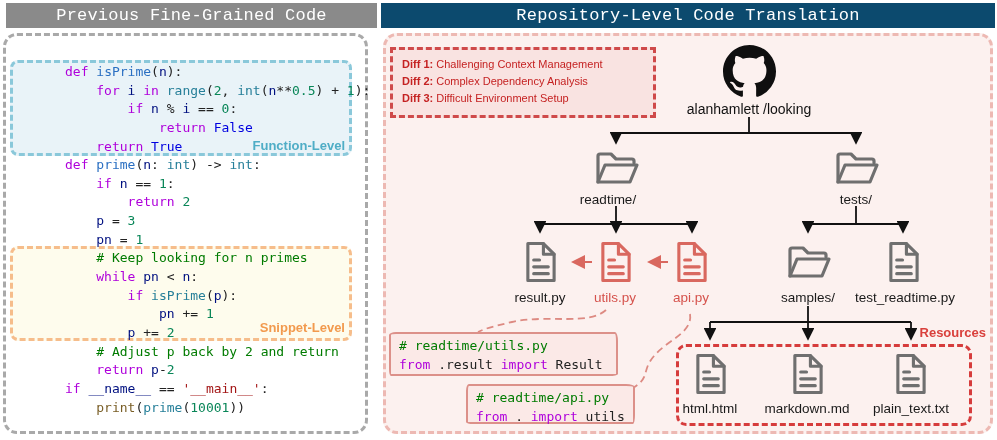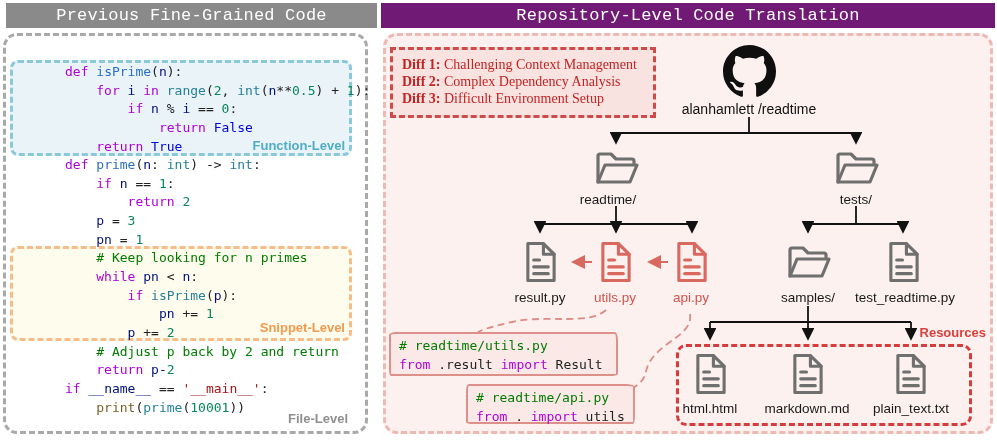--- a/index.html
+++ b/index.html
@@ -4,21 +4,21 @@
 <style>
   html,body{margin:0;padding:0;background:#fff;}
   .stage{position:relative;width:997px;height:440px;background:#fff;
          font-family:"Liberation Sans",sans-serif;overflow:hidden;}
   .stage *{box-sizing:border-box;}
 
   
   .hdr{position:absolute;top:3px;height:25px;color:#fff;font-size:17px;
        line-height:25px;text-align:center;letter-spacing:.2px;font-family:Liberation Mono, monospace;}
   .hdr-left{left:6px;width:371px;background:#8a8a8a;}
-  .hdr-right{left:381px;width:614px;background:#701a75;}
+  .hdr-right{left:381px;width:614px;background:#0c4a6e;}
 
   
   .panel{position:absolute;top:33px;height:401px;border-radius:14px;}
   .panel-left{left:3px;width:365px;border:3px dashed #a9a9a9;background:#fff;}
   .panel-right{left:383px;width:610px;border:3px dashed #edb9b3;background:#fcf1ef;}
 
   
   .fn-box{position:absolute;left:10px;top:60px;width:342px;height:96px;
           background:#e9f3f8;border:3px dashed #8ac8da;border-radius:8px;}
   .sn-box{position:absolute;left:10px;top:246px;width:342px;height:95px;
@@ -31,21 +31,21 @@
   .tk-str{color:#a31515;} .tk-pl{color:#222;} .tk-bi{color:#795e26;}
   .tk-bool{color:#0000e0;}
   .lvl-label{position:absolute;font-weight:bold;font-size:13px;width:145px;text-align:right;}
   .fn-label{left:200px;top:138px;color:#4fadc6;}
   .sn-label{left:200px;top:320px;color:#f29a4e;}
   .file-label{left:203px;top:411px;color:#8f8f8f;}
 
   
   .diff-box{position:absolute;left:390px;top:47px;width:266px;height:71px;
             background:#f9e3e1;border:3px dashed #cf4a4a;padding:6px 9px 0 9px;}
-  .diff-line{font-size:14px;line-height:17px;color:#c52222;white-space:nowrap;font-family:Liberation Serif, serif;}
+  .diff-line{font-size:11px;line-height:17px;color:#c52222;white-space:nowrap;}
   .diff-prefix{font-weight:bold;}
 
   
   .repo-label{position:absolute;left:649px;top:101px;width:200px;text-align:center;
               font-size:14px;color:#111;}
   .t-label{position:absolute;font-size:13.5px;color:#1a1a1a;text-align:center;white-space:nowrap;}
   .red-label{color:#d5524c;font-weight:normal;}
 
   
   .res-box{position:absolute;left:676px;top:344px;width:296px;height:82px;
@@ -86,35 +86,34 @@
     </defs>
   </svg>
 
   <div class="hdr hdr-left">Previous Fine-Grained Code Translation</div>
   <div class="panel panel-left"></div>
   <div class="fn-box"></div>
   <div class="sn-box"></div>
   <div class="code-block"><div class="code-line"><span class="tk-kw">def</span><span class="tk-pl"> </span><span class="tk-fn">isPrime</span><span class="tk-pl">(</span><span class="tk-var">n</span><span class="tk-pl">):</span></div><div class="code-line" style="padding-left: 4ch;"><span class="tk-kw">for</span><span class="tk-pl"> </span><span class="tk-var">i</span><span class="tk-pl"> </span><span class="tk-kw">in</span><span class="tk-pl"> </span><span class="tk-call">range</span><span class="tk-pl">(</span><span class="tk-num">2</span><span class="tk-pl">, </span><span class="tk-call">int</span><span class="tk-pl">(</span><span class="tk-var">n</span><span class="tk-pl">**</span><span class="tk-num">0.5</span><span class="tk-pl">) + </span><span class="tk-num">1</span><span class="tk-pl">):</span></div><div class="code-line" style="padding-left: 8ch;"><span class="tk-kw">if</span><span class="tk-pl"> </span><span class="tk-var">n</span><span class="tk-pl"> % </span><span class="tk-var">i</span><span class="tk-pl"> == </span><span class="tk-num">0</span><span class="tk-pl">:</span></div><div class="code-line" style="padding-left: 12ch;"><span class="tk-kw">return</span><span class="tk-pl"> </span><span class="tk-bool">False</span></div><div class="code-line" style="padding-left: 4ch;"><span class="tk-kw">return</span><span class="tk-pl"> </span><span class="tk-bool">True</span></div><div class="code-line"><span class="tk-kw">def</span><span class="tk-pl"> </span><span class="tk-fn">prime</span><span class="tk-pl">(</span><span class="tk-var">n</span><span class="tk-pl">: </span><span class="tk-call">int</span><span class="tk-pl">) -&gt; </span><span class="tk-call">int</span><span class="tk-pl">:</span></div><div class="code-line" style="padding-left: 4ch;"><span class="tk-kw">if</span><span class="tk-pl"> </span><span class="tk-var">n</span><span class="tk-pl"> == </span><span class="tk-num">1</span><span class="tk-pl">:</span></div><div class="code-line" style="padding-left: 8ch;"><span class="tk-kw">return</span><span class="tk-pl"> </span><span class="tk-num">2</span></div><div class="code-line" style="padding-left: 4ch;"><span class="tk-var">p</span><span class="tk-pl"> = </span><span class="tk-num">3</span></div><div class="code-line" style="padding-left: 4ch;"><span class="tk-var">pn</span><span class="tk-pl"> = </span><span class="tk-num">1</span></div><div class="code-line" style="padding-left: 4ch;"><span class="tk-com"># Keep looking for n primes</span></div><div class="code-line" style="padding-left: 4ch;"><span class="tk-kw">while</span><span class="tk-pl"> </span><span class="tk-var">pn</span><span class="tk-pl"> &lt; </span><span class="tk-var">n</span><span class="tk-pl">:</span></div><div class="code-line" style="padding-left: 8ch;"><span class="tk-kw">if</span><span class="tk-pl"> </span><span class="tk-call">isPrime</span><span class="tk-pl">(</span><span class="tk-var">p</span><span class="tk-pl">):</span></div><div class="code-line" style="padding-left: 12ch;"><span class="tk-var">pn</span><span class="tk-pl"> += </span><span class="tk-num">1</span></div><div class="code-line" style="padding-left: 8ch;"><span class="tk-var">p</span><span class="tk-pl"> += </span><span class="tk-num">2</span></div><div class="code-line" style="padding-left: 4ch;"><span class="tk-com"># Adjust p back by 2 and return</span></div><div class="code-line" style="padding-left: 4ch;"><span class="tk-kw">return</span><span class="tk-pl"> </span><span class="tk-var">p</span><span class="tk-pl">-</span><span class="tk-num">2</span></div><div class="code-line"><span class="tk-kw">if</span><span class="tk-pl"> </span><span class="tk-var">__name__</span><span class="tk-pl"> == </span><span class="tk-str">'__main__'</span><span class="tk-pl">:</span></div><div class="code-line" style="padding-left: 4ch;"><span class="tk-bi">print</span><span class="tk-pl">(</span><span class="tk-call">prime</span><span class="tk-pl">(</span><span class="tk-num">10001</span><span class="tk-pl">))</span></div></div>
   <div class="lvl-label fn-label">Function-Level</div>
   <div class="lvl-label sn-label">Snippet-Level</div>
-  <div class="lvl-label file-label">File-Level</div>
 
   <div class="hdr hdr-right">Repository-Level Code Translation</div>
   <div class="panel panel-right"></div>
 
   <div class="diff-box">
     <div class="diff-line"><span class="diff-prefix">Diff 1:</span><span> Challenging Context Management</span></div>
     <div class="diff-line"><span class="diff-prefix">Diff 2:</span><span> Complex Dependency Analysis</span></div>
     <div class="diff-line"><span class="diff-prefix">Diff 3:</span><span> Difficult Environment Setup</span></div>
   </div>
 
   <svg class="icon" style="left:723px;top:45px" width="53" height="53" viewBox="0 0 16 16">
     <path fill="#0f0f0f" d="M8 0c4.42 0 8 3.58 8 8a8.013 8.013 0 0 1-5.45 7.59c-.4.08-.55-.17-.55-.38 0-.27.01-1.13.01-2.2 0-.75-.25-1.23-.54-1.48 1.78-.2 3.65-.88 3.65-3.95 0-.88-.31-1.59-.82-2.15.08-.2.36-1.02-.08-2.12 0 0-.67-.22-2.2.82-.64-.18-1.32-.27-2-.27-.68 0-1.36.09-2 .27-1.53-1.03-2.2-.82-2.2-.82-.44 1.1-.16 1.92-.08 2.12-.51.56-.82 1.28-.82 2.15 0 3.06 1.86 3.75 3.64 3.95-.23.2-.44.55-.51 1.07-.46.21-1.61.55-2.33-.66-.15-.24-.6-.83-1.23-.82-.67.01-.27.38.01.53.34.19.73.9.82 1.13.16.45.68 1.31 2.69.94 0 .67.01 1.3.01 1.49 0 .21-.15.46-.55.38A8.013 8.013 0 0 1 0 8c0-4.42 3.58-8 8-8Z"></path>
   </svg>
-  <div class="repo-label">alanhamlett /readtime</div>
+  <div class="repo-label">alanhamlett /looking</div>
 
   <svg class="conn" width="997" height="440" viewBox="0 0 997 440">
     <defs>
       <marker id="ab" markerWidth="7" markerHeight="7" refX="5.5" refY="3.5" orient="auto">
         <path d="M0 0 L7 3.5 L0 7 Z" fill="#111"></path>
       </marker>
       <marker id="ar" markerWidth="7" markerHeight="7" refX="5.5" refY="3.5" orient="auto">
         <path d="M0 0 L7 3.5 L0 7 Z" fill="#d9685f"></path>
       </marker>
     </defs>

